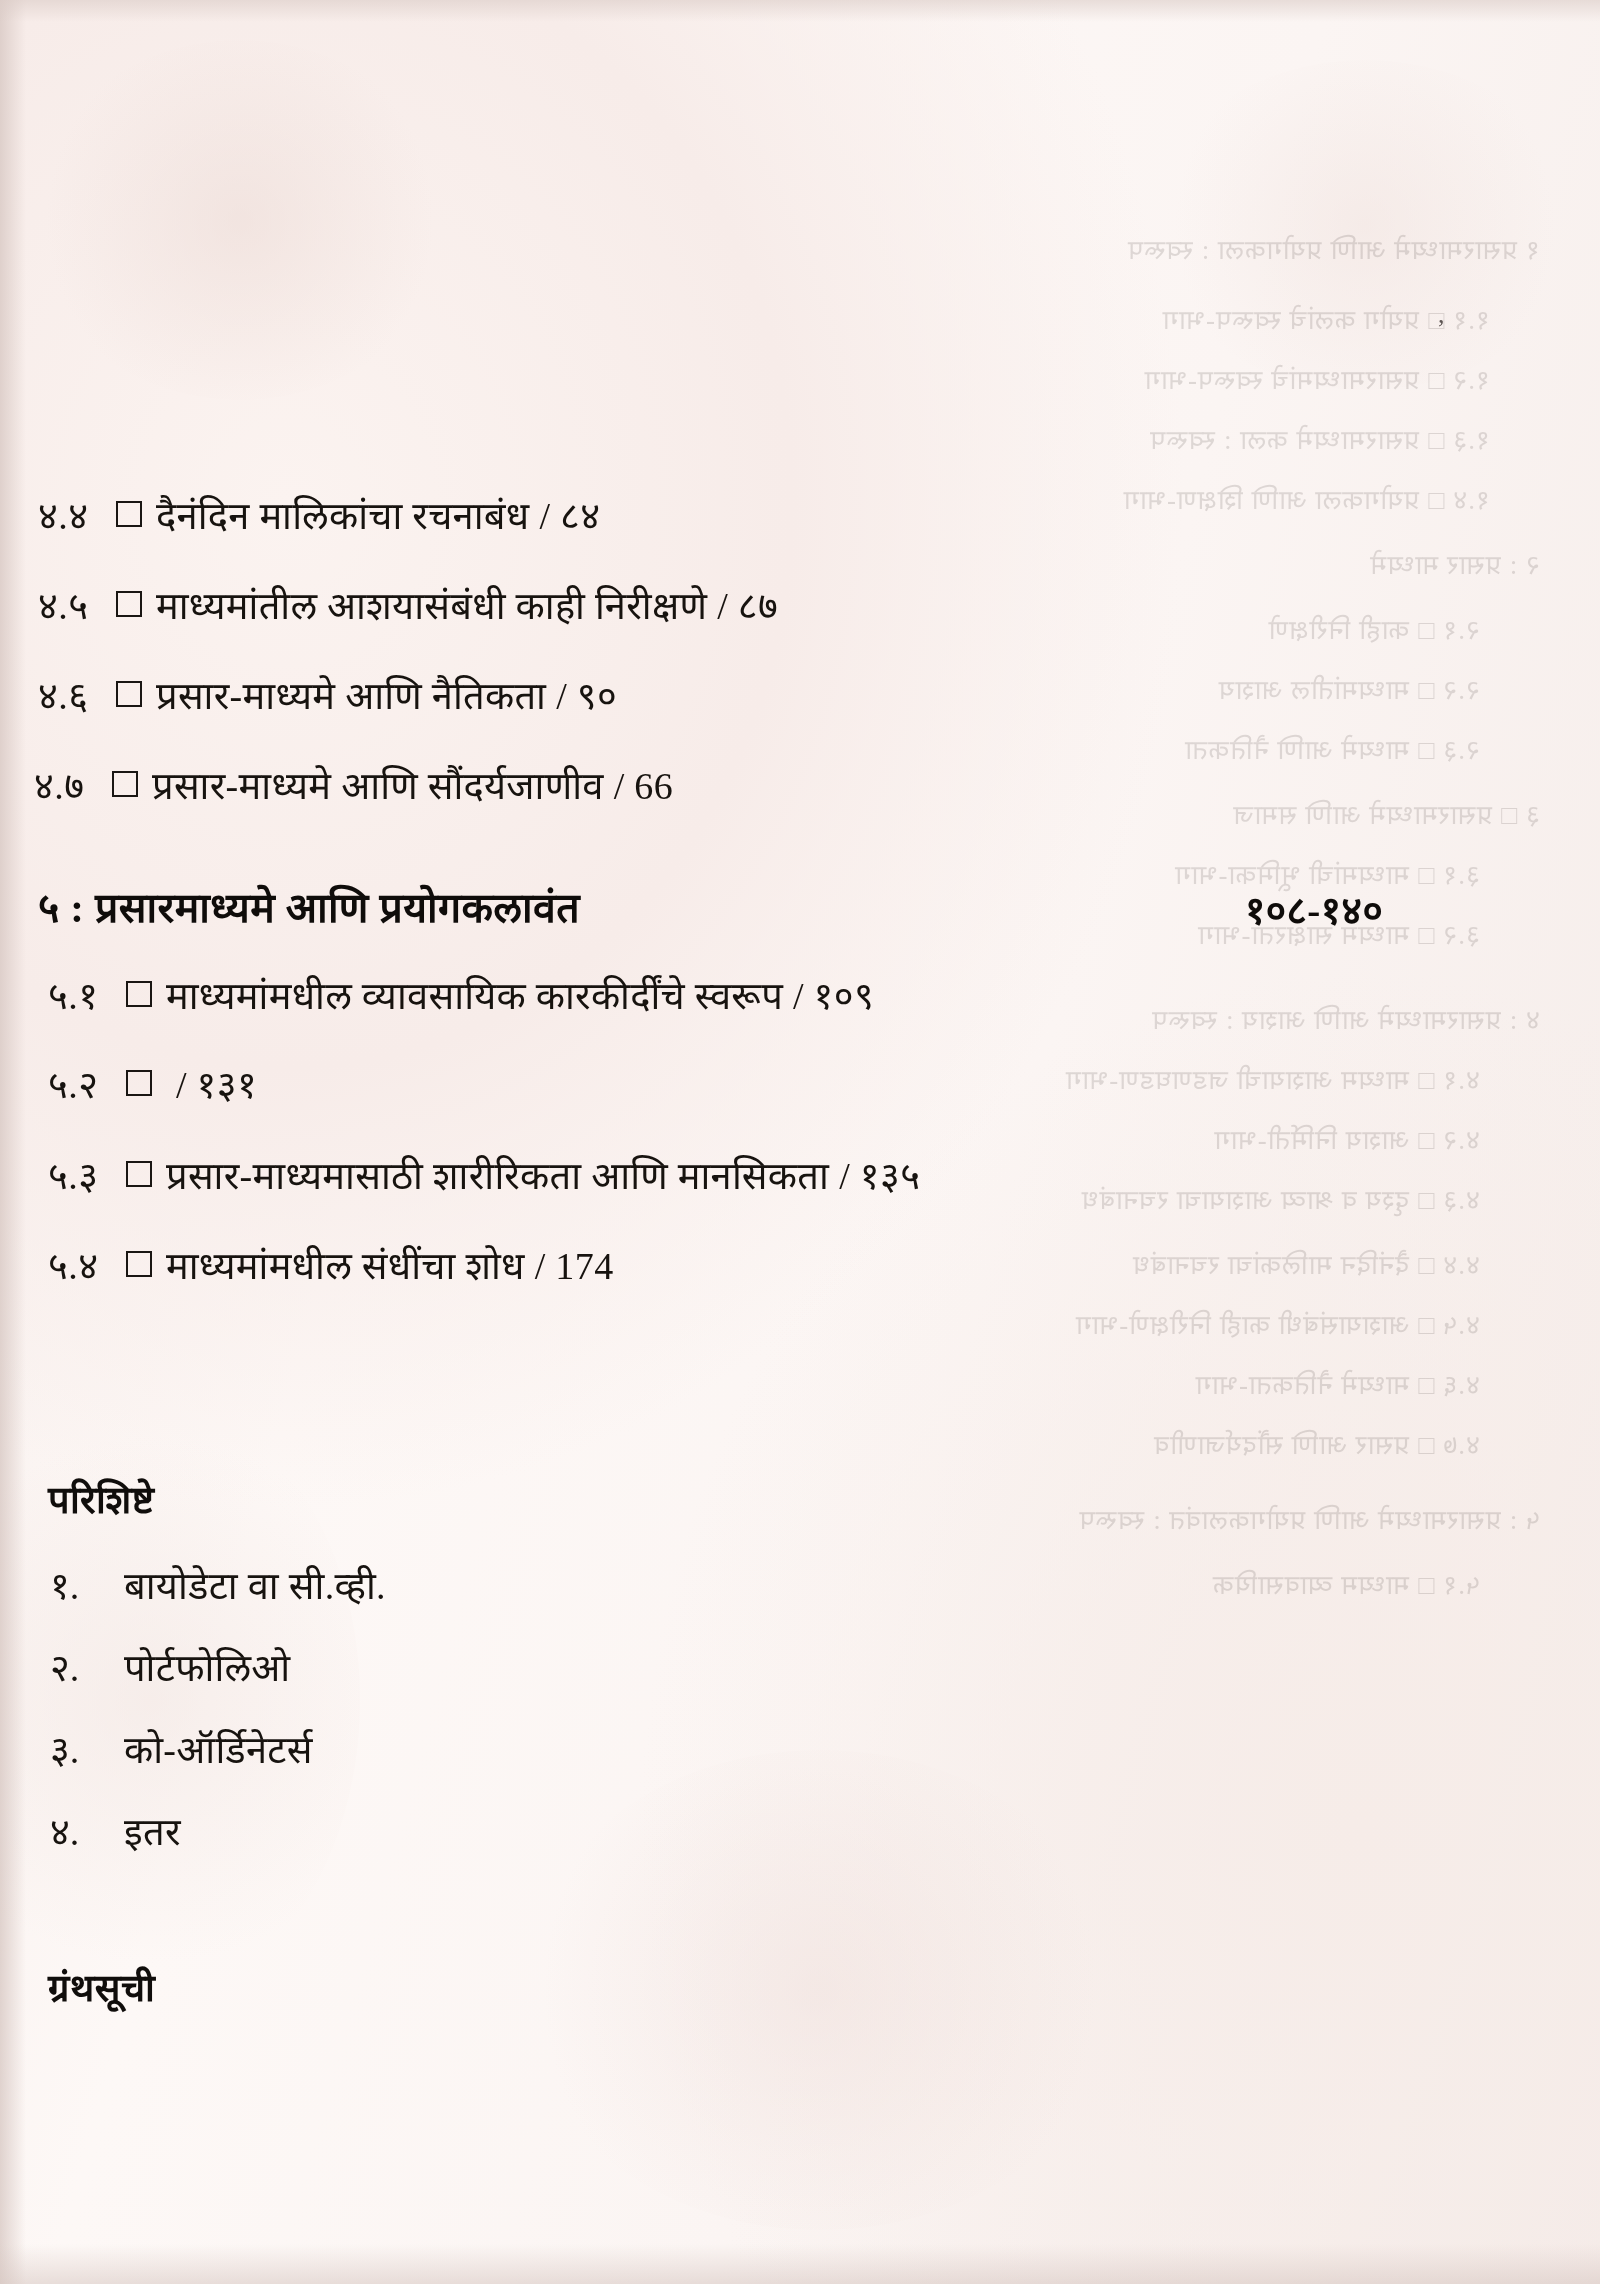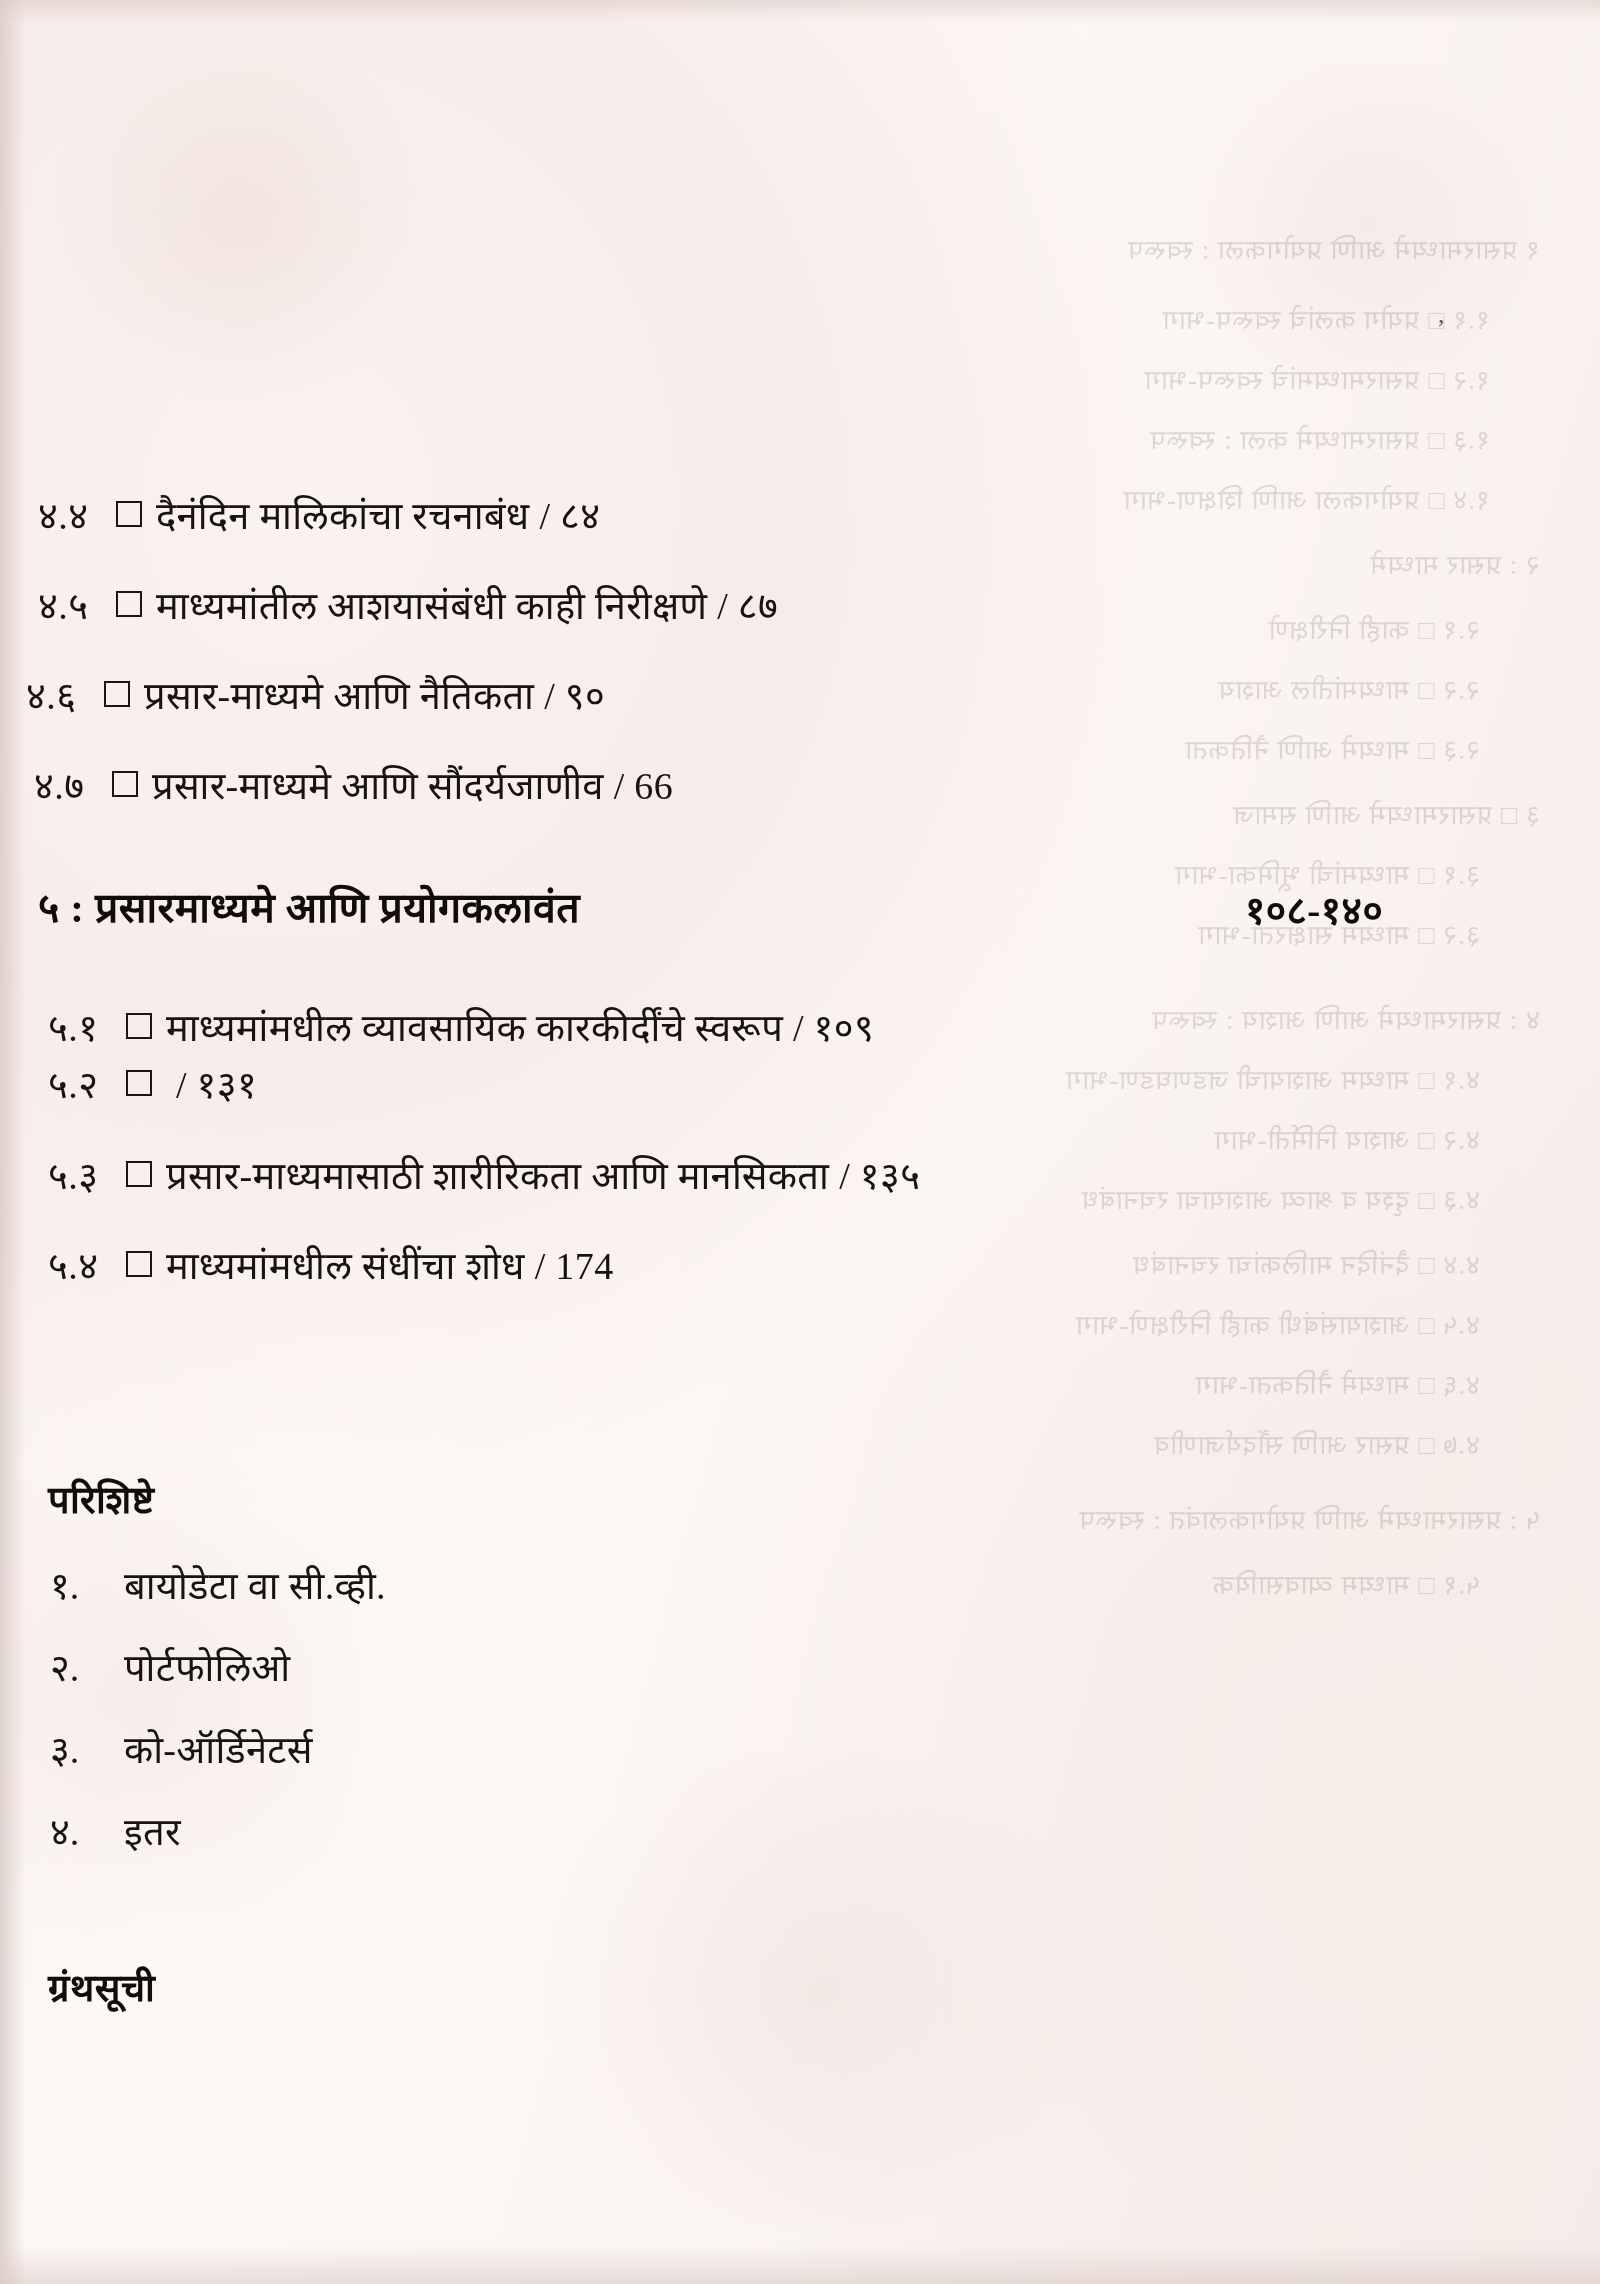--- a/index.html
+++ b/index.html
@@ -194,40 +194,40 @@
     </div>
 
     <div class="toc-row" style="left:38px; top:578px;">
       <span class="num">४.५</span>
       <span class="box"></span>
       <span class="title-txt">माध्यमांतील आशयासंबंधी काही निरीक्षणे</span>
       <span class="sep">/</span>
       <span class="pg">८७</span>
     </div>
 
-    <div class="toc-row" style="left:26px; top:668px;justify-content:center;">
+    <div class="toc-row" style="left:38px; top:668px;justify-content:center;">
       <span class="num">४.६</span>
       <span class="box"></span>
       <span class="title-txt">प्रसार-माध्यमे आणि नैतिकता</span>
       <span class="sep">/</span>
       <span class="pg">९०</span>
     </div>
 
     <div class="toc-row" style="left:34px; top:758px;">
       <span class="num">४.७</span>
       <span class="box"></span>
       <span class="title-txt">प्रसार-माध्यमे आणि सौंदर्यजाणीव</span>
       <span class="sep">/</span>
       <span class="pg">66</span>
     </div>
 
     <div class="chapter-head" style="left:38px; top:878px;">५ : प्रसारमाध्यमे आणि प्रयोगकलावंत</div>
     <div class="chapter-range" style="left:1245px; top:882px;">१०८-१४०</div>
 
-    <div class="toc-row" style="left:48px; top:968px;margin-top:32px;">
+    <div class="toc-row" style="left:48px; top:968px;">
       <span class="num">५.१</span>
       <span class="box"></span>
       <span class="title-txt">माध्यमांमधील व्यावसायिक कारकीर्दींचे स्वरूप</span>
       <span class="sep">/</span>
       <span class="pg">१०९</span>
     </div>
 
     <div class="toc-row" style="left:48px; top:1057px;">
       <span class="num">५.२</span>
       <span class="box"></span>

